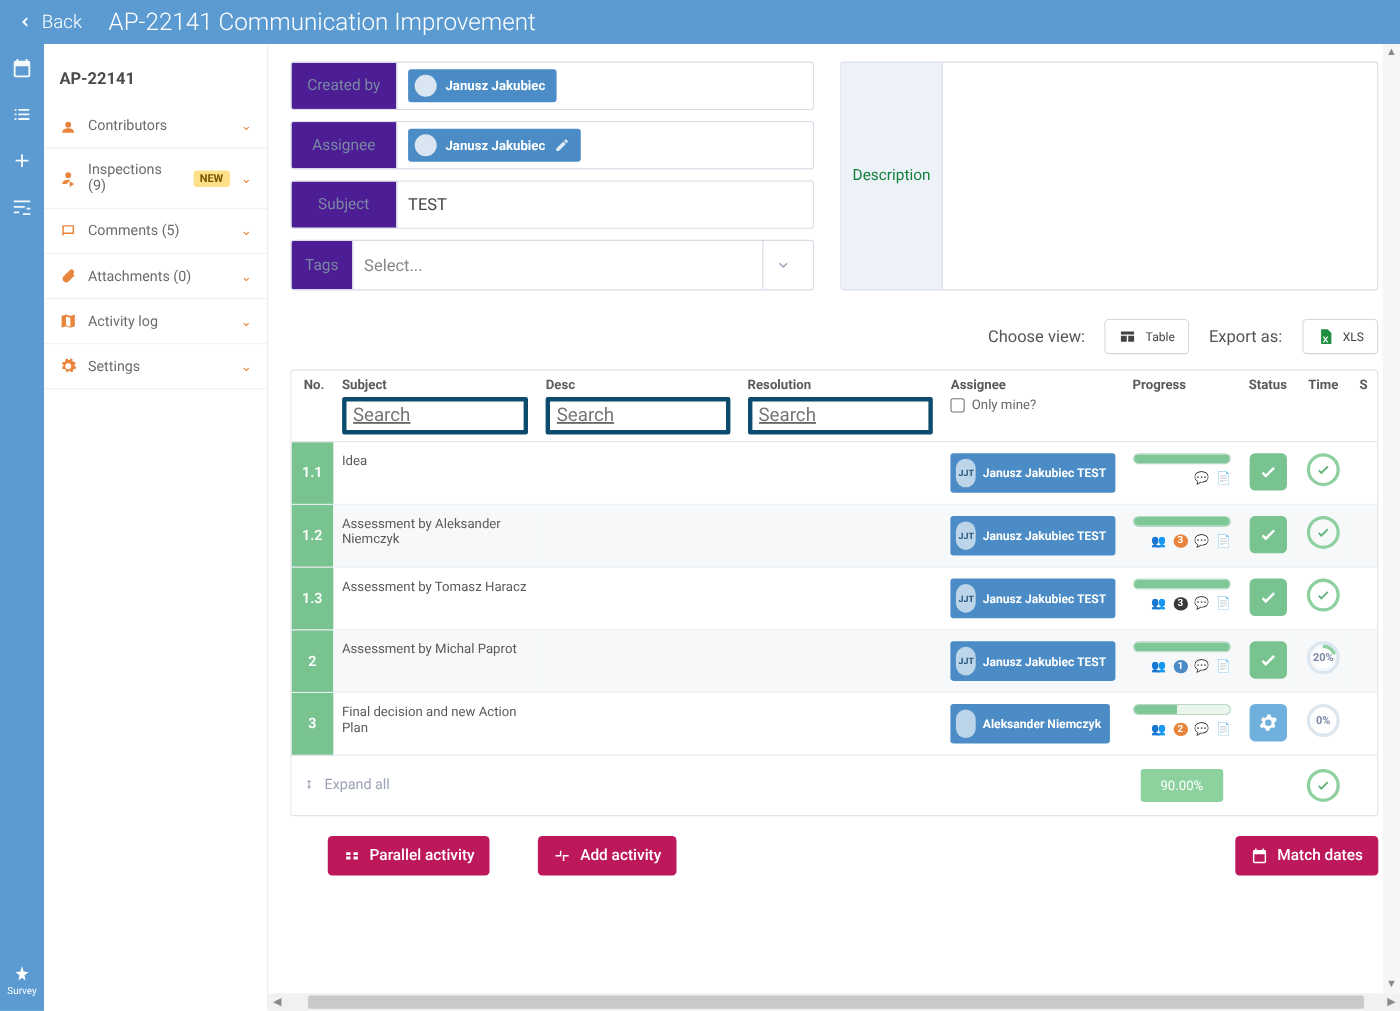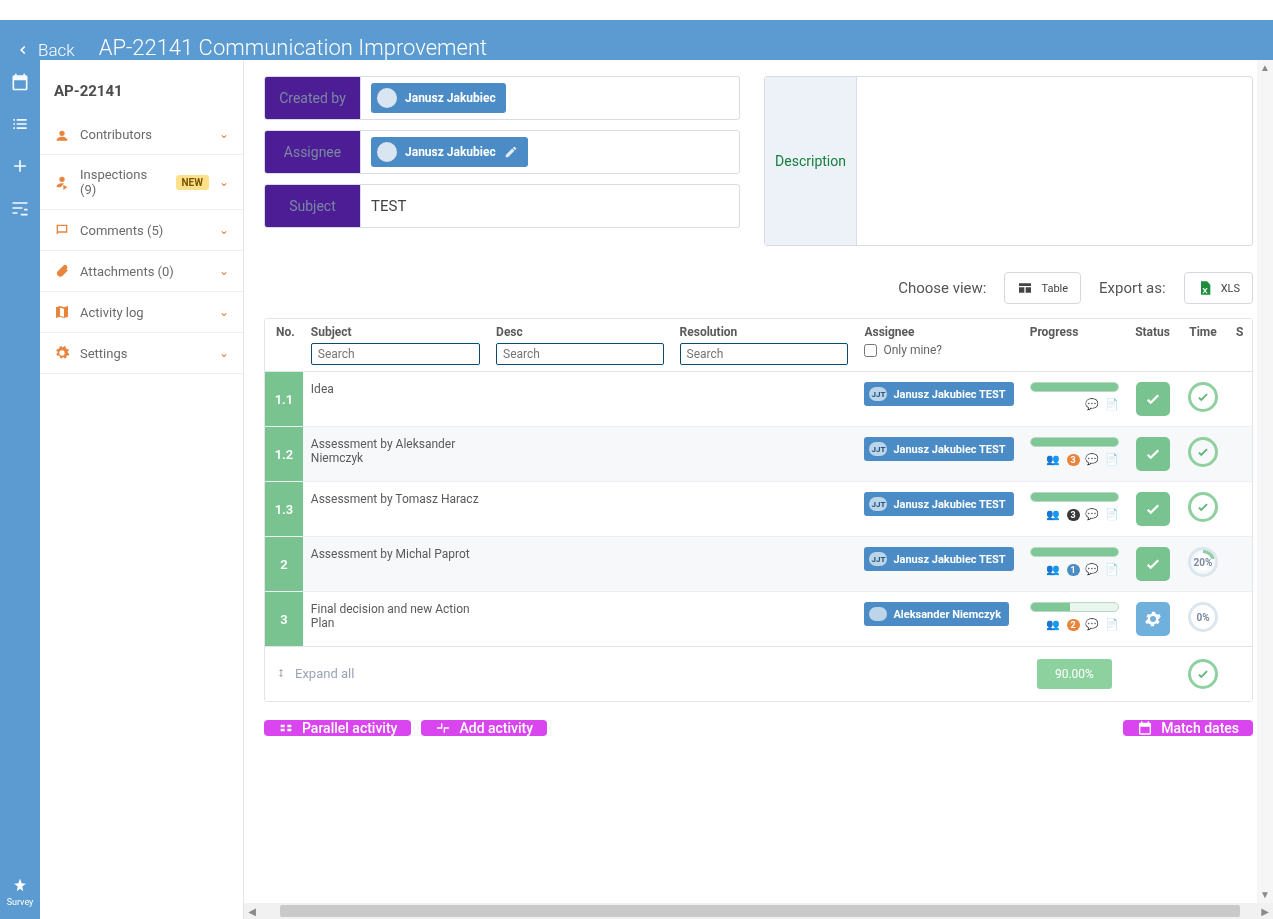--- a/index.html
+++ b/index.html
@@ -1,21 +1,21 @@
 <!DOCTYPE html>
 <html><head>
 <meta charset="utf-8">
 <style>
 * { box-sizing: border-box; margin: 0; padding: 0; font-family: -apple-system, BlinkMacSystemFont, "Segoe UI", Roboto, sans-serif; }
 body { background: #fff; overflow: hidden; }
 
 .app { display: flex; flex-direction: column; height: 919px; width: 1273px; }
 
 
-.header { height: 40px; background: #5b9bd1; display: flex; align-items: flex-end; color: #fff; margin-top: 20px; }
+.header { height: 40px; background: #5b9bd1; display: flex; align-items: center; color: #fff; }
 .back-btn { display: flex; align-items: center; gap: 8px; padding: 0 16px; cursor: pointer; font-size: 17px; font-weight: 300; }
 .back-btn svg { width: 14px; height: 14px; }
 .title-bar { flex: 1; padding-left: 8px; font-size: 22px; font-weight: 300; }
 .header-right { display: flex; align-items: stretch; height: 40px; }
 .announce-btn { width: 52px; display:flex; align-items:center; justify-content:center; border-left:1px solid rgba(255,255,255,.2); cursor:pointer; }
 .user-chip { display:flex; align-items:center; gap:8px; padding:0 14px; border-left:1px solid rgba(255,255,255,.2); cursor:pointer; }
 .user-chip img, .user-chip .avatar { width:28px; height:28px; border-radius:3px; background:#eee; }
 .user-chip .name { font-size:15px; }
 
 
@@ -56,38 +56,38 @@
 
 .toolbar { display:flex; align-items:center; justify-content:flex-end; gap:18px; margin:26px 0 14px; color:#555; font-size:15px; }
 .btn { border:1px solid #d3d7de; background:#fff; border-radius:4px; padding:7px 12px; display:inline-flex; align-items:center; gap:8px; cursor:pointer; font-size:11px; color:#444; }
 .btn .ic { width:16px; height:16px; }
 .btn.green-ic .ic { color:#1e8e3e; }
 
 
 .table-wrap { border:1px solid #e1e4ea; border-radius:3px; overflow:hidden; }
 table { border-collapse:collapse; width:100%; font-size:12px; color:#5a5a5a; }
 thead th { background:#fff; text-align:left; font-weight:700; padding:6px 8px; border-bottom:1px solid #e1e4ea; vertical-align:top; }
-thead .search { width:100%; border:1px solid #0c4a6e; border-radius:2px; padding:3px 6px; font-size:12px; margin-top:4px; }
+thead .search { width:100%; border:4px solid #0c4a6e; border-radius:2px; padding:3px 6px; font-size:17px; margin-top:4px;text-decoration:underline; }
 thead .only-mine { display:flex; align-items:center; gap:6px; margin-top:4px; font-weight:400; color:#666; }
 th.col-no { width:38px; text-align:right; }
 th.col-subject { width:190px; }
 th.col-desc { width:190px; }
 th.col-res { width:190px; }
 th.col-assignee { width:160px; }
 th.col-progress { width:106px; }
 th.col-status { width:48px; text-align:center; }
 th.col-time { width:48px; text-align:center; }
 th.col-s { width:24px; }
 
 tbody td { border-top:1px solid #eceff3; padding:10px 8px; vertical-align:top; }
 tbody tr:nth-child(even) td.data { background:#f6f8fa; }
 .no-cell { background:#78c38f; color:#fff; text-align:center; font-weight:600; font-size:13px; vertical-align:middle; width:38px; }
 
 .assignee-pill { background:#4b8cc6; color:#fff; border-radius:3px; padding:5px 8px 5px 5px; display:inline-flex; align-items:center; gap:6px; font-size:11px; font-weight:700; white-space:nowrap; }
-.assignee-pill .pic { width:18px; height:14px; border-radius:9px; background:#bcd5e8; display:flex; align-items:center; justify-content:center; font-size:8px; font-weight:800; color:#2b5a82; }
+.assignee-pill .pic { width:18px; height:26px; border-radius:9px; background:#bcd5e8; display:flex; align-items:center; justify-content:center; font-size:8px; font-weight:800; color:#2b5a82; }
 
 .progress-cell { }
 .pbar { height:10px; border:1px solid #b8d8c4; background:#eaf5ee; border-radius:6px; overflow:hidden; position:relative; }
 .pbar .fill { height:100%; background:#7fc796; }
 .mini-icons { display:flex; gap:6px; justify-content:flex-end; margin-top:6px; color:#9aa3b5; font-size:11px; align-items:center; }
 .badge-sm { background:#e8843c; color:#fff; border-radius:8px; font-size:9px; padding:0 4px; line-height:12px; font-weight:700; }
 .badge-dk { background:#3a3a3a; color:#fff; border-radius:8px; font-size:9px; padding:0 4px; line-height:12px; font-weight:700; }
 .badge-bl { background:#4b8cc6; color:#fff; border-radius:8px; font-size:9px; padding:0 4px; line-height:12px; font-weight:700; }
 
 .status-sq { width:34px; height:34px; border-radius:5px; background:#78c38f; color:#fff; display:flex; align-items:center; justify-content:center; margin:auto; }
@@ -96,21 +96,21 @@
 .time-ring.grey { border-color:#dbe6ef; color:#7a88a3; font-size:10px; font-weight:700; }
 .time-ring.grey.partial { background: conic-gradient(#8fd0a0 0 72deg, transparent 72deg 360deg); position:relative; }
 .time-ring.grey.partial .inner { position:absolute; inset:3px; background:#fff; border-radius:50%; display:flex; align-items:center; justify-content:center; }
 
 tfoot td { padding:12px 10px; background:#fff; border-top:1px solid #e1e4ea; }
 .expand-all { color:#9aa3b5; font-size:13px; cursor:pointer; display:inline-flex; gap:8px; align-items:center; }
 .sum-pill { background:#8dd19f; color:#fff; font-size:12px; padding:8px 18px; border-radius:3px; display:inline-block; }
 
 .actions { display:flex; justify-content:space-between; margin-top:18px; gap:10px; }
 .actions .left { display:flex; gap:10px; }
-.pbtn { background:#d946ef; color:#fff; border:none; border-radius:4px; padding:0 14px; font-size:14px; font-weight:500; display:inline-flex; align-items:center; gap:8px; cursor:pointer; }
+.pbtn { background:#be185d; color:#fff; border:none; border-radius:4px; padding:10px 14px; font-size:14px; font-weight:500; display:inline-flex; align-items:center; gap:8px; cursor:pointer;margin-left:34px; }
 .pbtn .ic { width:16px; height:16px; }
 
 .hscroll { position:absolute; left:0; right:0; bottom:0; height:16px; background:#f1f1f1; display:flex; align-items:center; }
 .hscroll .thumb { margin-left:20px; height:12px; width:960px; background:#c9c9c9; border-radius:2px; }
 .hscroll .arrow { width:16px; text-align:center; color:#8a8a8a; font-size:10px; }
 .hscroll .arrow.right { margin-left:auto; }
 .vscroll { position:absolute; right:0; top:0; bottom:16px; width:16px; background:#f6f6f6; }
 .vscroll .arrow { height:16px; text-align:center; color:#8a8a8a; font-size:10px; line-height:16px; }
 .vscroll .arrow.bot { position:absolute; bottom:0; left:0; right:0; }
 </style>
@@ -231,20 +231,31 @@
                   <svg class="edit" viewBox="0 0 24 24" fill="currentColor">
                       <path d="M3 17.25V21h3.75L17.81 9.94l-3.75-3.75L3 17.25zM20.71 7.04a1 1 0 000-1.41l-2.34-2.34a1 1 0 00-1.41 0l-1.83 1.83 3.75 3.75 1.83-1.83z"></path>
                     </svg>
                 </span>
               </div>
             </div>
             <div class="field">
               <div class="field-label">Subject</div>
               <div class="field-body">
                 <input class="field-input" value="TEST" style="">
+              </div>
+            </div>
+            <div class="field tall">
+              <div class="field-label" style="width:56px">Tags</div>
+              <div class="field-body">
+                <span class="select-ph">Select...</span>
+                <span class="select-caret">
+                  <svg width="14" height="14" viewBox="0 0 24 24" fill="none" stroke="currentColor" stroke-width="2">
+                      <path d="M6 9l6 6 6-6"></path>
+                    </svg>
+                </span>
               </div>
             </div>
           </div>
           <div class="meta-right">
             <div class="desc-label">Description</div>
             <div class="desc-body"></div>
           </div>
         </div>
 
         <div class="toolbar">

